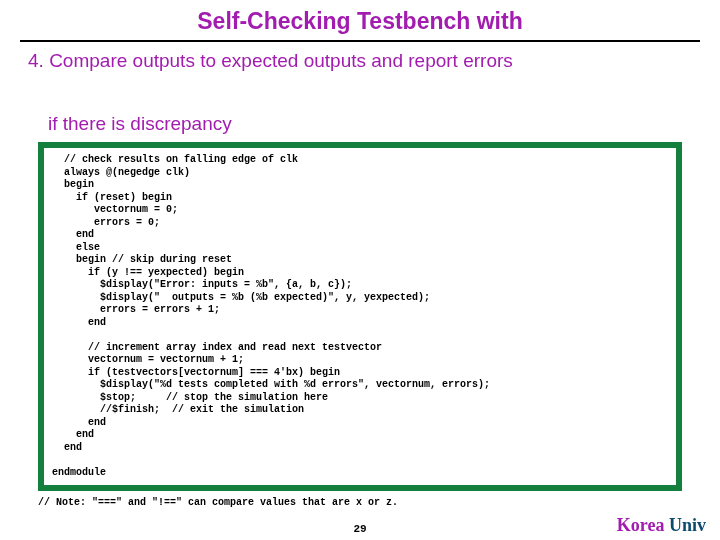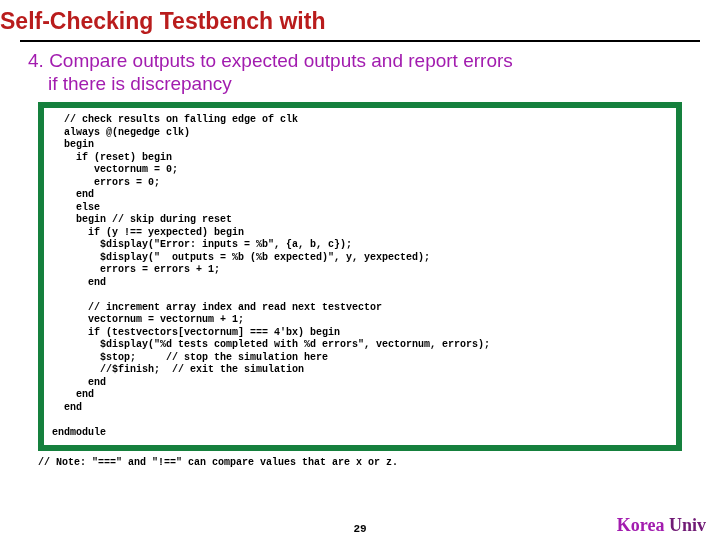--- a/index.html
+++ b/index.html
@@ -6,40 +6,42 @@
     margin: 0;
     padding: 0;
     width: 720px;
     height: 540px;
     background: #ffffff;
     font-family: Arial, Helvetica, sans-serif;
     position: relative;
     overflow: hidden;
   }
   .title {
-    color: #b91c1c;
+    text-align: center;
+    color: #a21caf;
     font-weight: bold;
     font-size: 23px;
     padding-top: 8px;
     line-height: 1.15;
   }
   .title-rule {
     border: none;
     border-top: 2px solid #000;
     margin: 6px 20px 8px 20px;
   }
   .step {
     font-size: 19px;
     color: #a21caf;
     margin: 0 28px 4px 28px;
     line-height: 1.2;
   }
   .step-indent {
     display: block;
     margin-left: 20px;
+    margin-top: 40px;
   }
   .codebox {
     margin: 6px 38px 6px 38px;
     border: 6px solid #15803d;
     padding: 6px 8px 6px 8px;
     font-family: "Courier New", Courier, monospace;
     font-size: 10px;
     font-weight: bold;
     line-height: 1.25;
     white-space: pre;
@@ -65,21 +67,21 @@
   }
   .logo {
     position: absolute;
     bottom: 4px;
     right: 14px;
     font-family: Georgia, 'Times New Roman', serif;
     font-weight: bold;
     font-size: 18px;
   }
   .logo .k { color: #a21caf; }
-  .logo .u { color: #701a75; }
+  .logo .u { color: #0c4a6e; }
 </style>
 </head>
 <body>
 
 <div class="title">
   <span>Self-Checking Testbench with</span><br>
 </div>
 <hr class="title-rule">
 
 <div class="step">

